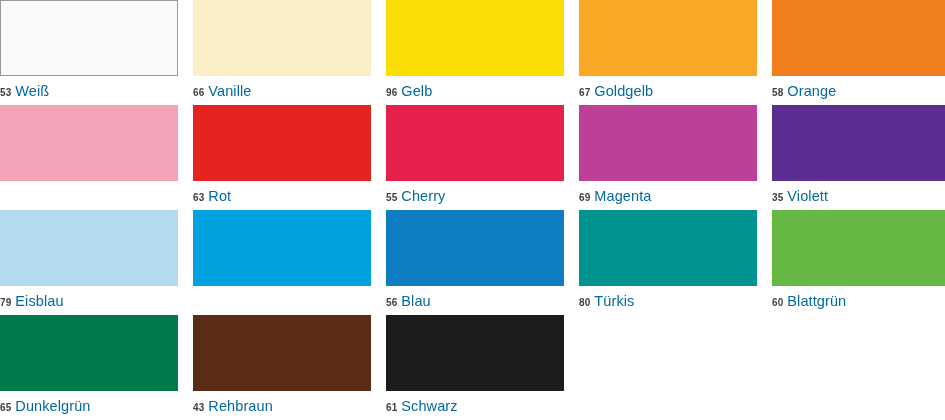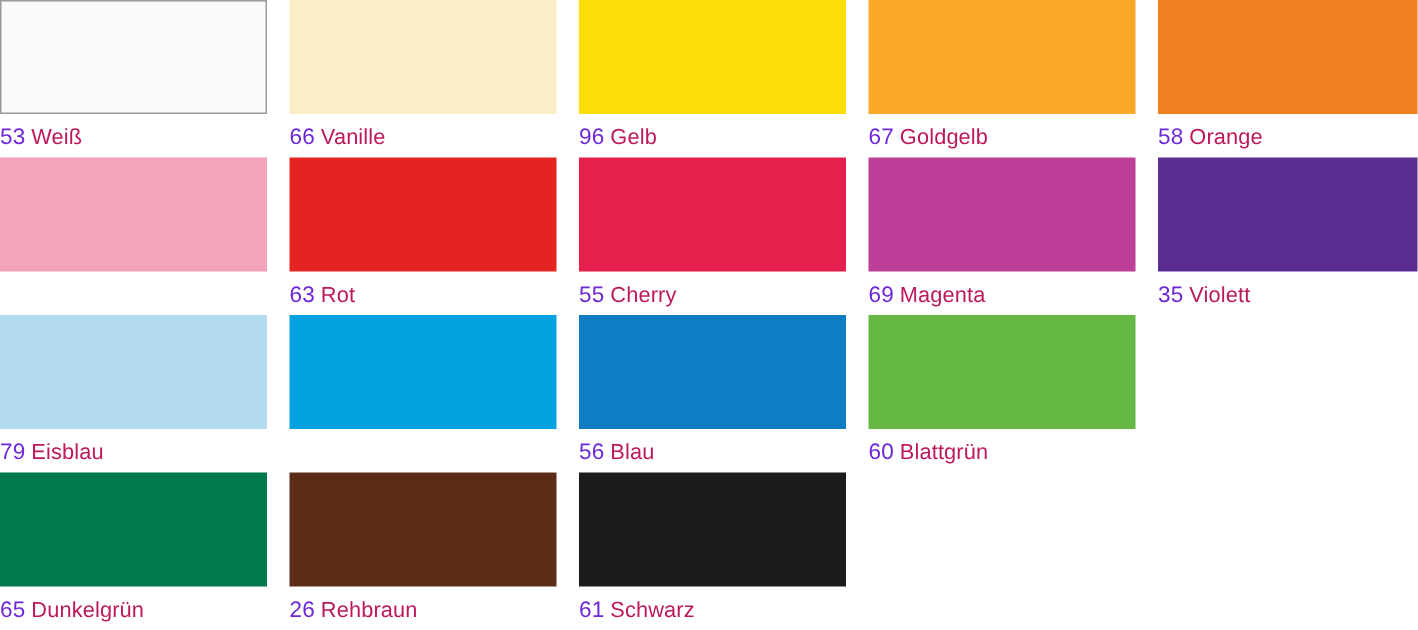--- a/index.html
+++ b/index.html
@@ -60,29 +60,29 @@
     font-size: 14.5px;
     color: #1d1d1b;
     white-space: nowrap;
     letter-spacing: 0.1px;
     padding-top: 1px;
     box-sizing: border-box;
     overflow: hidden;
   }
 
   .swatch-code {
-    font-weight: 400;
-    font-size: 15px;
-    color: #6d28d9;
+    font-weight: 700;
+    font-size: 10px;
+    color: #404040;
   }
 
   .swatch-name {
     font-weight: 400;
     font-size: 14.5px;
-    color: #be185d;
+    color: #0369a1;
     margin-left: 4px;
   }
 </style>
 </head>
 <body>
 
 <div id="palette">
     <div class="swatch-row">
       <div class="swatch-cell">
         <div class="swatch-chip outlined" style="background-color: rgb(250, 250, 250);"></div>
@@ -132,32 +132,36 @@
         <div class="swatch-label"><span class="swatch-code">79</span><span class="swatch-name">Eisblau</span></div>
       </div>
       <div class="swatch-cell">
         <div class="swatch-chip" style="background-color: rgb(0, 163, 224);"></div>
       </div>
       <div class="swatch-cell">
         <div class="swatch-chip" style="background-color: rgb(14, 125, 196);"></div>
         <div class="swatch-label"><span class="swatch-code">56</span><span class="swatch-name">Blau</span></div>
       </div>
       <div class="swatch-cell">
+        <div class="swatch-chip" style="background-color: rgb(0, 148, 144);"></div>
+        <div class="swatch-label"><span class="swatch-code">80</span><span class="swatch-name">Türkis</span></div>
+      </div>
+      <div class="swatch-cell">
         <div class="swatch-chip" style="background-color: rgb(102, 184, 68);"></div>
         <div class="swatch-label"><span class="swatch-code">60</span><span class="swatch-name">Blattgrün</span></div>
       </div>
     </div>
     <div class="swatch-row">
       <div class="swatch-cell">
         <div class="swatch-chip" style="background-color: rgb(0, 121, 75);"></div>
         <div class="swatch-label"><span class="swatch-code">65</span><span class="swatch-name">Dunkelgrün</span></div>
       </div>
       <div class="swatch-cell">
         <div class="swatch-chip" style="background-color: rgb(91, 45, 22);"></div>
-        <div class="swatch-label"><span class="swatch-code">26</span><span class="swatch-name">Rehbraun</span></div>
+        <div class="swatch-label"><span class="swatch-code">43</span><span class="swatch-name">Rehbraun</span></div>
       </div>
       <div class="swatch-cell">
         <div class="swatch-chip" style="background-color: rgb(28, 28, 28);"></div>
         <div class="swatch-label"><span class="swatch-code">61</span><span class="swatch-name">Schwarz</span></div>
       </div>
       <div class="swatch-cell empty">
         <div class="swatch-chip"></div>
         <div class="swatch-label"><span class="swatch-code"></span><span class="swatch-name"></span></div>
       </div>
       <div class="swatch-cell empty">

